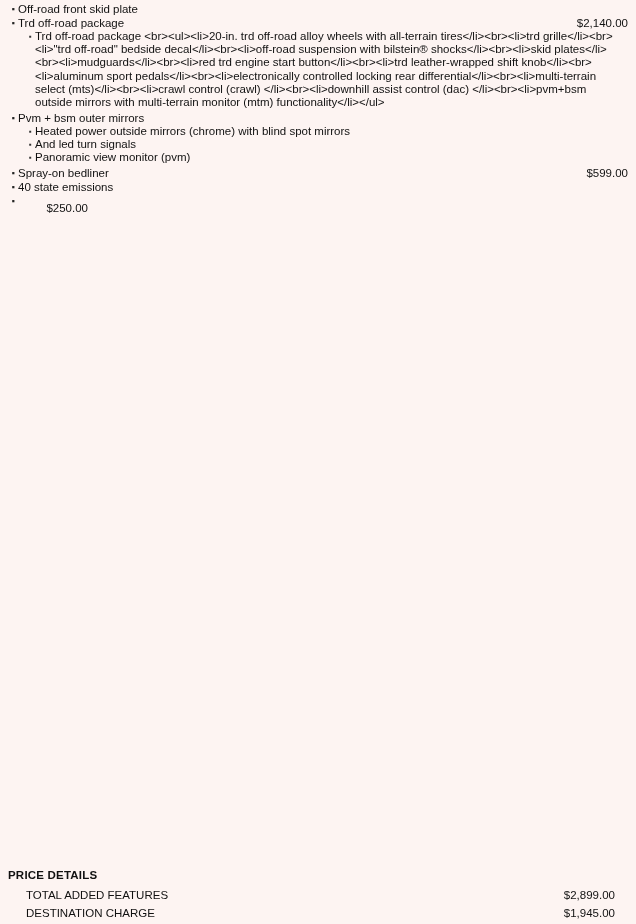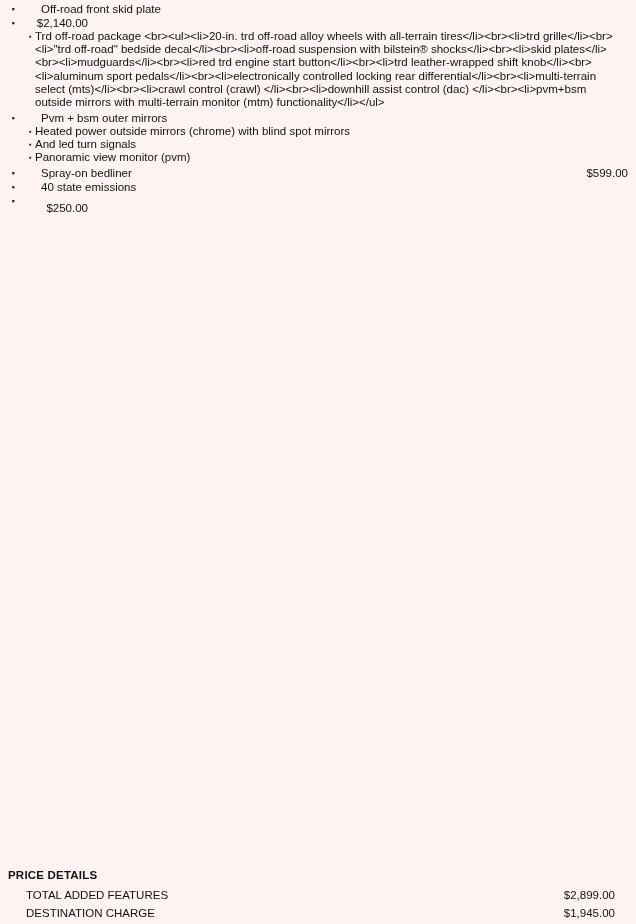--- a/index.html
+++ b/index.html
@@ -49,21 +49,20 @@
     color: #222;
     text-align: center;
     user-select: none;
   }
   .feat-row .label {
     flex: 1 1 auto;
     line-height: 14px;
     font-size: 11.5px;
     color: #111;
     padding-right: 6px;
-    margin-left: 23px;
   }
   .feat-row .price {
     flex: 0 0 auto;
     line-height: 14px;
     font-size: 11.5px;
     color: #111;
     text-align: right;
     white-space: nowrap;
     min-width: 70px;
   }
@@ -159,20 +158,21 @@
   <div class="features">
 
     <div class="feat-row">
       <span class="bullet">▪</span>
       <span class="label">Off-road front skid plate</span>
       <span class="price"></span>
     </div>
 
     <div class="feat-row">
       <span class="bullet">▪</span>
+      <span class="label">Trd off-road package</span>
       <span class="price">$2,140.00</span>
     </div>
 
     <div class="blob-row">
       <span class="bullet">▪</span>
       <span class="label">Trd off-road package &lt;br&gt;&lt;ul&gt;&lt;li&gt;20-in. trd off-road alloy wheels with all-terrain tires&lt;/li&gt;&lt;br&gt;&lt;li&gt;trd grille&lt;/li&gt;&lt;br&gt;&lt;li&gt;"trd off-road" bedside decal&lt;/li&gt;&lt;br&gt;&lt;li&gt;off-road suspension with bilstein® shocks&lt;/li&gt;&lt;br&gt;&lt;li&gt;skid plates&lt;/li&gt;&lt;br&gt;&lt;li&gt;mudguards&lt;/li&gt;&lt;br&gt;&lt;li&gt;red trd engine start button&lt;/li&gt;&lt;br&gt;&lt;li&gt;trd leather-wrapped shift knob&lt;/li&gt;&lt;br&gt;&lt;li&gt;aluminum sport pedals&lt;/li&gt;&lt;br&gt;&lt;li&gt;electronically controlled locking rear differential&lt;/li&gt;&lt;br&gt;&lt;li&gt;multi-terrain select (mts)&lt;/li&gt;&lt;br&gt;&lt;li&gt;crawl control (crawl) &lt;/li&gt;&lt;br&gt;&lt;li&gt;downhill assist control (dac) &lt;/li&gt;&lt;br&gt;&lt;li&gt;pvm+bsm outside mirrors with multi-terrain monitor (mtm) functionality&lt;/li&gt;&lt;/ul&gt;</span>
     </div>
 
     <div class="feat-row" style="margin-top:2px;">
       <span class="bullet">▪</span>

